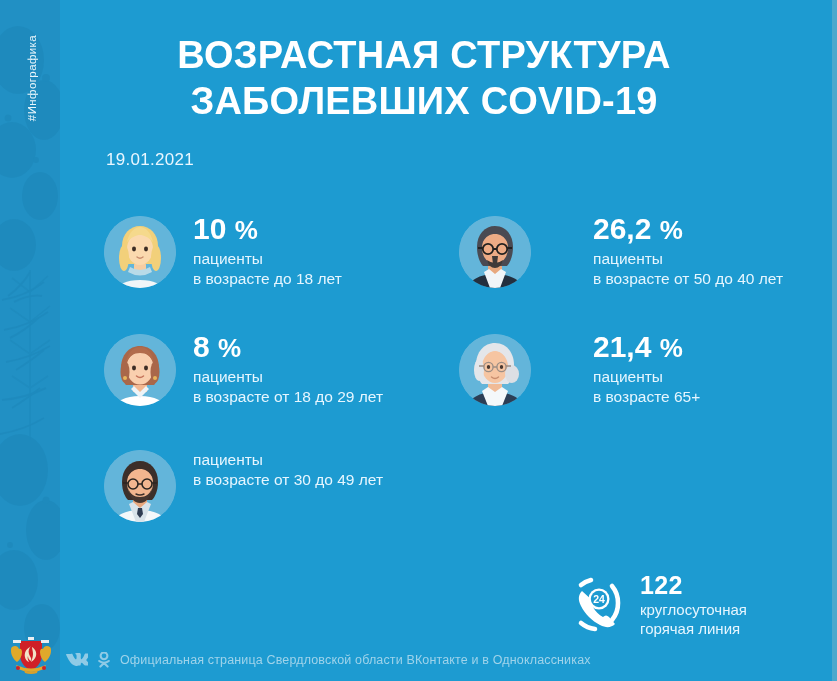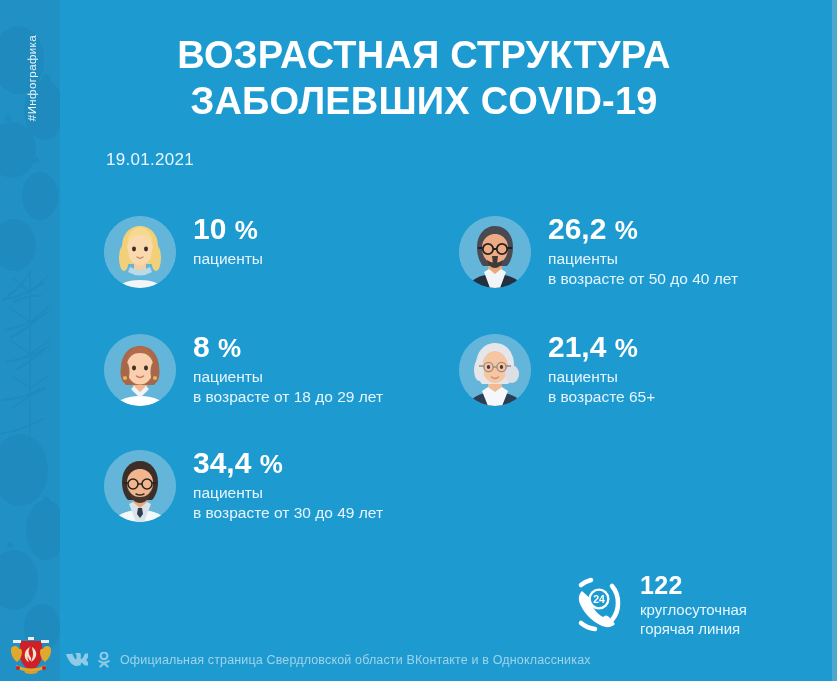--- a/index.html
+++ b/index.html
@@ -90,21 +90,21 @@
     top: 212px;
     width: 720px;
   }
   .stat-row {
     position: absolute;
     display: flex;
     align-items: flex-start;
     width: 350px;
   }
   .col-l { left: 0; }
-  .col-r { left: 355px; }
+  .col-r { left: 355px; gap: 45px; }
   .r0 { top: 0; }
   .r1 { top: 118px; }
   .r2 { top: 234px; }
 
   .avatar {
     position: relative;
     flex: 0 0 auto;
     width: 72px;
     height: 72px;
     border-radius: 50%;
@@ -268,20 +268,21 @@
           <ellipse cx="30" cy="33" rx="2" ry="2.4" fill="#3d2d25"></ellipse>
           <ellipse cx="42" cy="33" rx="2" ry="2.4" fill="#3d2d25"></ellipse>
           <path d="M33 41 q3 2.5 6 0" stroke="#c98d6e" stroke-width="1.4" fill="none" stroke-linecap="round"></path>
           <path d="M26 51 q10 6 20 0 l2 5 q-12 7-24 0z" fill="#b9dbe8"></path>
         </svg>
       </div>
       <div class="stat-text">
         <div class="pct"><span>10</span> <span class="sym">%</span></div>
         <div class="desc">
           <div>пациенты</div>
+          <div>в возрасте до 18 лет</div>
         </div>
       </div>
     </div>
 
     <div class="stat-row col-l r1">
       <div class="avatar">
         <svg viewBox="0 0 72 72">
           <circle cx="36" cy="36" r="36" fill="#63b5da"></circle>
           <path d="M36 62 c-15 0-24 6-26 10 h52 c-2-4-11-10-26-10z" fill="#ffffff"></path>
           <path d="M29 48 h14 v10 h-14z" fill="#f2b892"></path>
@@ -321,21 +322,20 @@
           <path d="M24 38 c2 10 6 15 12 15 s10-5 12-15 c-2 6-6 9-12 9 s-10-3-12-9z" fill="#46362f"></path>
           <circle cx="29" cy="34" r="5" fill="none" stroke="#2b2520" stroke-width="1.6"></circle>
           <circle cx="43" cy="34" r="5" fill="none" stroke="#2b2520" stroke-width="1.6"></circle>
           <path d="M34 34 h4" stroke="#2b2520" stroke-width="1.6"></path>
           <path d="M19 33 h5" stroke="#2b2520" stroke-width="1.6"></path>
           <path d="M48 33 h5" stroke="#2b2520" stroke-width="1.6"></path>
           <path d="M32 44 q4 2 8 0" stroke="#3c2f2a" stroke-width="1.4" fill="none" stroke-linecap="round"></path>
         </svg>
       </div>
       <div class="stat-text">
-        <div class="pct"><span>34,4</span> <span class="sym">%</span></div>
         <div class="desc">
           <div>пациенты</div>
           <div>в возрасте от 30 до 49 лет</div>
         </div>
       </div>
     </div>
 
     <div class="stat-row col-r r0">
       <div class="avatar">
         <svg viewBox="0 0 72 72">

